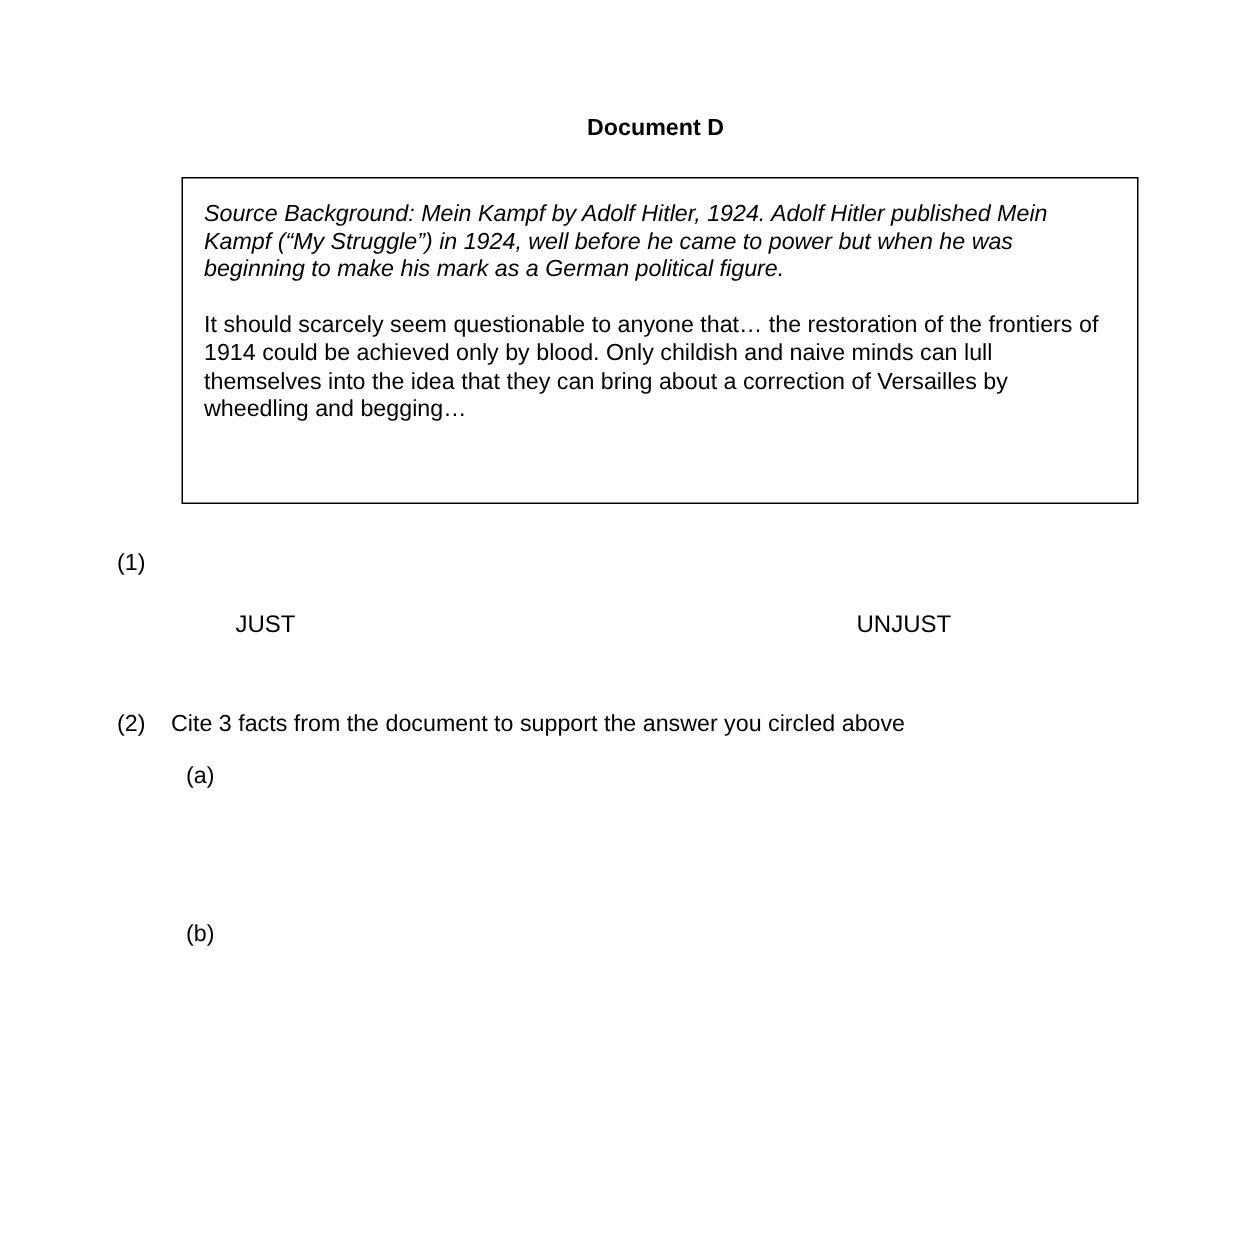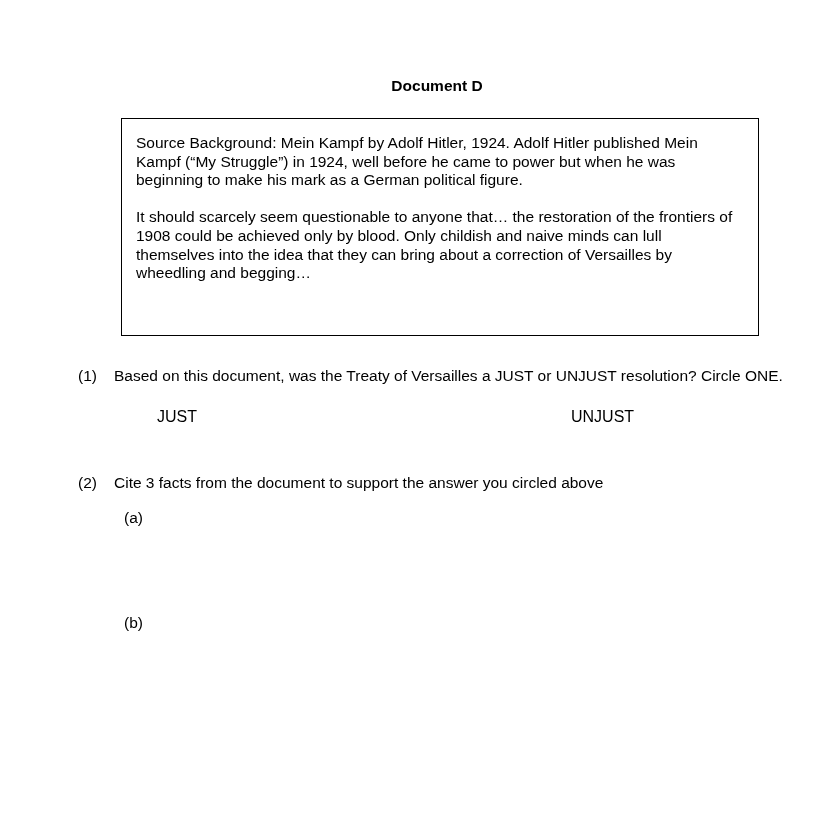--- a/index.html
+++ b/index.html
@@ -29,21 +29,21 @@
     left: 97px;
     top: 94px;
     width: 638px;
     height: 218px;
     border: 1px solid #000000;
     padding: 9px 9px 9px 8px;
     font-size: 15.5px;
     line-height: 18.6px;
   }
   .source-box p + p { margin-top: 18.6px; }
-  .italic { }
+  .italic { font-style: italic; }
   .q-row {
     position: absolute;
     display: flex;
     font-size: 15.5px;
     line-height: 19px;
   }
   .q-num {
     flex: 0 0 24px;
   }
   .q1 { left: 48px; top: 336px; width: 748px; }
@@ -69,26 +69,25 @@
 </style>
 </head>
 <body>
 
 <div class="page">
 
   <div class="doc-title">Document D</div>
 
   <div class="source-box">
     <p class="italic">Source Background: Mein Kampf by Adolf Hitler, 1924. Adolf Hitler published Mein Kampf (“My Struggle”) in 1924, well before he came to power but when he was beginning to make his mark as a German political figure.</p>
-    <p>It should scarcely seem questionable to anyone that… the restoration of the frontiers of 1908 could be achieved only by blood. Only childish and naive minds can lull themselves into the idea that they can bring about a correction of Versailles by wheedling and begging…</p>
+    <p>It should scarcely seem questionable to anyone that… the restoration of the frontiers of 1914 could be achieved only by blood. Only childish and naive minds can lull themselves into the idea that they can bring about a correction of Versailles by wheedling and begging…</p>
   </div>
 
   <div class="q-row q1">
     <span class="q-num">(1)</span>
-    <span>Based on this document, was the Treaty of Versailles a JUST or UNJUST resolution? Circle ONE.</span>
   </div>
 
   <div class="options">
     <span class="opt-just">JUST</span>
     <span class="opt-unjust">UNJUST</span>
   </div>
 
   <div class="q-row q2">
     <span class="q-num">(2)</span>
     <span>Cite 3 facts from the document to support the answer you circled above</span>

